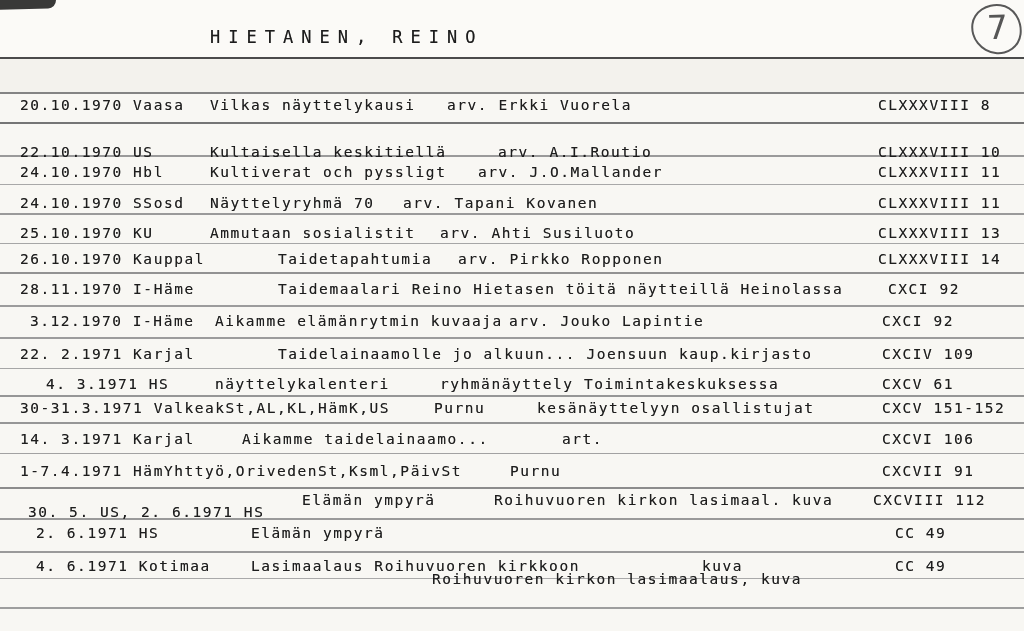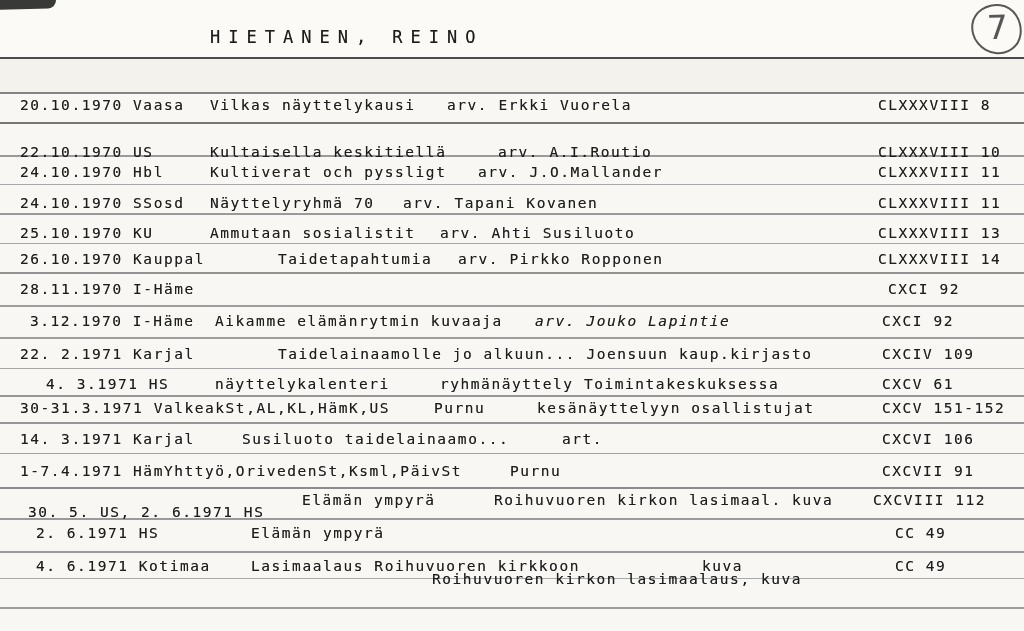--- a/index.html
+++ b/index.html
@@ -76,24 +76,24 @@
       <div class="ruled-line" style="top: 578px; height: 1.2px; background: rgb(169, 169, 169);"></div>
       <div class="ruled-line" style="top: 607px; height: 1.5px; background: rgb(158, 158, 158);"></div>
     </div>
   <div id="rows">
       <div class="entry-row" style="top: 97px;"><span class="entry-cell" style="left: 20px;">20.10.1970 Vaasa</span><span class="entry-cell" style="left: 210px;">Vilkas näyttelykausi</span><span class="entry-cell" style="left: 447px;">arv. Erkki Vuorela</span><span class="entry-ref" style="left: 878px;">CLXXXVIII 8</span></div>
       <div class="entry-row" style="top: 144px;"><span class="entry-cell" style="left: 20px;">22.10.1970 US</span><span class="entry-cell" style="left: 210px;">Kultaisella keskitiellä</span><span class="entry-cell" style="left: 498px;">arv. A.I.Routio</span><span class="entry-ref" style="left: 878px;">CLXXXVIII 10</span></div>
       <div class="entry-row" style="top: 164px;"><span class="entry-cell" style="left: 20px;">24.10.1970 Hbl</span><span class="entry-cell" style="left: 210px;">Kultiverat och pyssligt</span><span class="entry-cell" style="left: 478px;">arv. J.O.Mallander</span><span class="entry-ref" style="left: 878px;">CLXXXVIII 11</span></div>
       <div class="entry-row" style="top: 195px;"><span class="entry-cell" style="left: 20px;">24.10.1970 SSosd</span><span class="entry-cell" style="left: 210px;">Näyttelyryhmä 70</span><span class="entry-cell" style="left: 403px;">arv. Tapani Kovanen</span><span class="entry-ref" style="left: 878px;">CLXXXVIII 11</span></div>
       <div class="entry-row" style="top: 225px;"><span class="entry-cell" style="left: 20px;">25.10.1970 KU</span><span class="entry-cell" style="left: 210px;">Ammutaan sosialistit</span><span class="entry-cell" style="left: 440px;">arv. Ahti Susiluoto</span><span class="entry-ref" style="left: 878px;">CLXXXVIII 13</span></div>
       <div class="entry-row" style="top: 251px;"><span class="entry-cell" style="left: 20px;">26.10.1970 Kauppal</span><span class="entry-cell" style="left: 278px;">Taidetapahtumia</span><span class="entry-cell" style="left: 458px;">arv. Pirkko Ropponen</span><span class="entry-ref" style="left: 878px;">CLXXXVIII 14</span></div>
-      <div class="entry-row" style="top: 281px;"><span class="entry-cell" style="left: 20px;">28.11.1970 I-Häme</span><span class="entry-ref" style="left: 888px;">CXCI 92</span></div>
-      <div class="entry-row" style="top: 313px;"><span class="entry-cell" style="left: 30px;">3.12.1970 I-Häme</span><span class="entry-cell" style="left: 215px;">Aikamme elämänrytmin kuvaaja</span><span class="entry-cell" style="left: 535px; font-style: italic;">arv. Jouko Lapintie</span><span class="entry-ref" style="left: 882px;">CXCI 92</span></div>
+      <div class="entry-row" style="top: 281px;"><span class="entry-cell" style="left: 20px;">28.11.1970 I-Häme</span><span class="entry-cell" style="left: 278px;">Taidemaalari Reino Hietasen töitä näytteillä Heinolassa</span><span class="entry-ref" style="left: 888px;">CXCI 92</span></div>
+      <div class="entry-row" style="top: 313px;"><span class="entry-cell" style="left: 30px;">3.12.1970 I-Häme</span><span class="entry-cell" style="left: 215px;">Aikamme elämänrytmin kuvaaja</span><span class="entry-cell" style="left: 509px;">arv. Jouko Lapintie</span><span class="entry-ref" style="left: 882px;">CXCI 92</span></div>
       <div class="entry-row" style="top: 346px;"><span class="entry-cell" style="left: 20px;">22. 2.1971 Karjal</span><span class="entry-cell" style="left: 278px;">Taidelainaamolle jo alkuun... Joensuun kaup.kirjasto</span><span class="entry-ref" style="left: 882px; text-align: center;">CXCIV 109</span></div>
       <div class="entry-row" style="top: 376px;"><span class="entry-cell" style="left: 46px;">4. 3.1971 HS</span><span class="entry-cell" style="left: 215px;">näyttelykalenteri</span><span class="entry-cell" style="left: 440px;">ryhmänäyttely Toimintakeskuksessa</span><span class="entry-ref" style="left: 882px;">CXCV 61</span></div>
       <div class="entry-row" style="top: 400px;"><span class="entry-cell" style="left: 20px;">30-31.3.1971 ValkeakSt,AL,KL,HämK,US</span><span class="entry-cell" style="left: 434px;">Purnu</span><span class="entry-cell" style="left: 537px;">kesänäyttelyyn osallistujat</span><span class="entry-ref" style="left: 882px;">CXCV 151-152</span></div>
-      <div class="entry-row" style="top: 431px;"><span class="entry-cell" style="left: 20px;">14. 3.1971 Karjal</span><span class="entry-cell" style="left: 242px;">Susiluoto taidelainaamo...</span><span class="entry-cell" style="left: 562px;">art.</span><span class="entry-ref" style="left: 882px;">CXCVI 106</span></div>
+      <div class="entry-row" style="top: 431px;"><span class="entry-cell" style="left: 20px;">14. 3.1971 Karjal</span><span class="entry-cell" style="left: 242px;">Aikamme taidelainaamo...</span><span class="entry-cell" style="left: 562px;">art.</span><span class="entry-ref" style="left: 882px;">CXCVI 106</span></div>
       <div class="entry-row" style="top: 463px;"><span class="entry-cell" style="left: 20px;">1-7.4.1971 HämYhttyö,OrivedenSt,Ksml,PäivSt</span><span class="entry-cell" style="left: 510px;">Purnu</span><span class="entry-ref" style="left: 882px;">CXCVII 91</span></div>
       <div class="entry-row" style="top: 492px;"><span class="entry-cell" style="left: 28px; margin-top: 12px;">30. 5. US, 2. 6.1971 HS</span><span class="entry-cell" style="left: 302px;">Elämän ympyrä</span><span class="entry-cell" style="left: 494px;">Roihuvuoren kirkon lasimaal. kuva</span><span class="entry-ref" style="left: 873px;">CXCVIII 112</span></div>
       <div class="entry-row" style="top: 525px;"><span class="entry-cell" style="left: 36px;">2. 6.1971 HS</span><span class="entry-cell" style="left: 251px;">Elämän ympyrä</span><span class="entry-cell" style="left: 432px; margin-top: 46px;">Roihuvuoren kirkon lasimaalaus, kuva</span><span class="entry-ref" style="left: 895px;">CC 49</span></div>
       <div class="entry-row" style="top: 558px;"><span class="entry-cell" style="left: 36px;">4. 6.1971 Kotimaa</span><span class="entry-cell" style="left: 251px;">Lasimaalaus Roihuvuoren kirkkoon</span><span class="entry-cell" style="left: 702px;">kuva</span><span class="entry-ref" style="left: 895px;">CC 49</span></div>
     </div>
 </div>
 
 </body></html>

